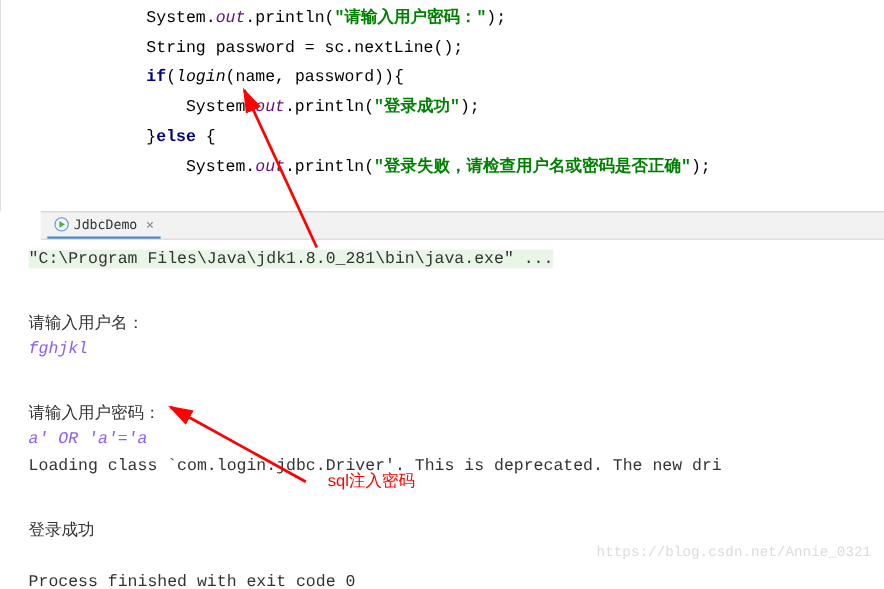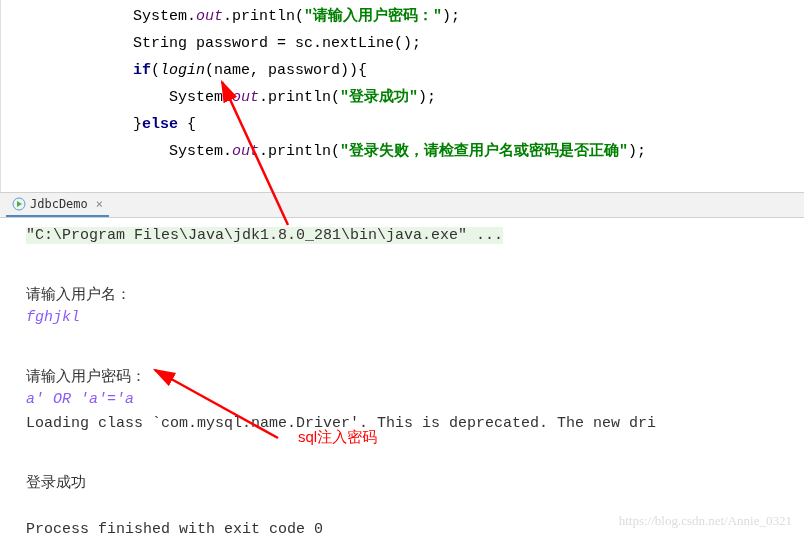--- a/index.html
+++ b/index.html
@@ -46,20 +46,21 @@
   .str { color: #008000; font-weight: bold; }
   .method { font-style: italic; }
   .tab-bar {
     display: flex;
     align-items: center;
     background: #f2f2f2;
     border-top: 1px solid #d0d0d0;
     border-bottom: 1px solid #d0d0d0;
     height: 26px;
     padding-left: 6px;
+    margin-left: 37px;
   }
   .tab {
     display: flex;
     align-items: center;
     gap: 4px;
     padding: 2px 6px;
     border-bottom: 2px solid #4a88c7;
     height: 100%;
     font-size: 12px;
     color: #333;
@@ -81,24 +82,24 @@
     line-height: 24px;
     padding: 6px 4px 4px 26px;
     background: #fff;
   }
   .console .path-line { background: #e9f5e6; display: inline; }
   .console .userin { color: #8b5cf6; font-style: italic; }
   .console .cn { font-family: "Microsoft YaHei", sans-serif; margin-top: 34px; }
   .watermark {
     position: absolute;
     right: 12px;
-    bottom: 6px;
+    bottom: 26px;
     color: #dcdcdc;
     font-size: 13px;
-    font-family: Liberation Serif, serif;
+    font-family: Liberation Mono, monospace;
   }
   .annotation {
     position: absolute;
     color: #ff0000;
     font-family: "Microsoft YaHei", sans-serif;
     font-size: 15px;
     pointer-events: none;
     margin-left: 18px;
   }
   svg.arrow {
@@ -135,21 +136,21 @@
     <span class="close-icon">×</span>
   </div>
 </div>
 
 <div class="console">
   <div><span class="path-line">"C:\Program Files\Java\jdk1.8.0_281\bin\java.exe" ...</span></div>
   <div class="cn">请输入用户名：</div>
   <div class="userin">fghjkl</div>
   <div class="cn">请输入用户密码：</div>
   <div class="userin">a' OR 'a'='a</div>
-  <div>Loading class `com.mysql.name.Driver'. This is deprecated. The new dri</div>
+  <div>Loading class `com.login.jdbc.Driver'. This is deprecated. The new dri</div>
   <div class="cn">登录成功</div>
   <div>&nbsp;</div>
   <div>Process finished with exit code 0</div>
 </div>
 
 <svg class="arrow" style="left:0;top:0" width="804" height="535">
   <defs>
     <marker id="ah1" markerWidth="10" markerHeight="10" refX="8" refY="3" orient="auto">
       <path d="M0,0 L9,3 L0,6 Z" fill="#ff0000"></path>
     </marker>

